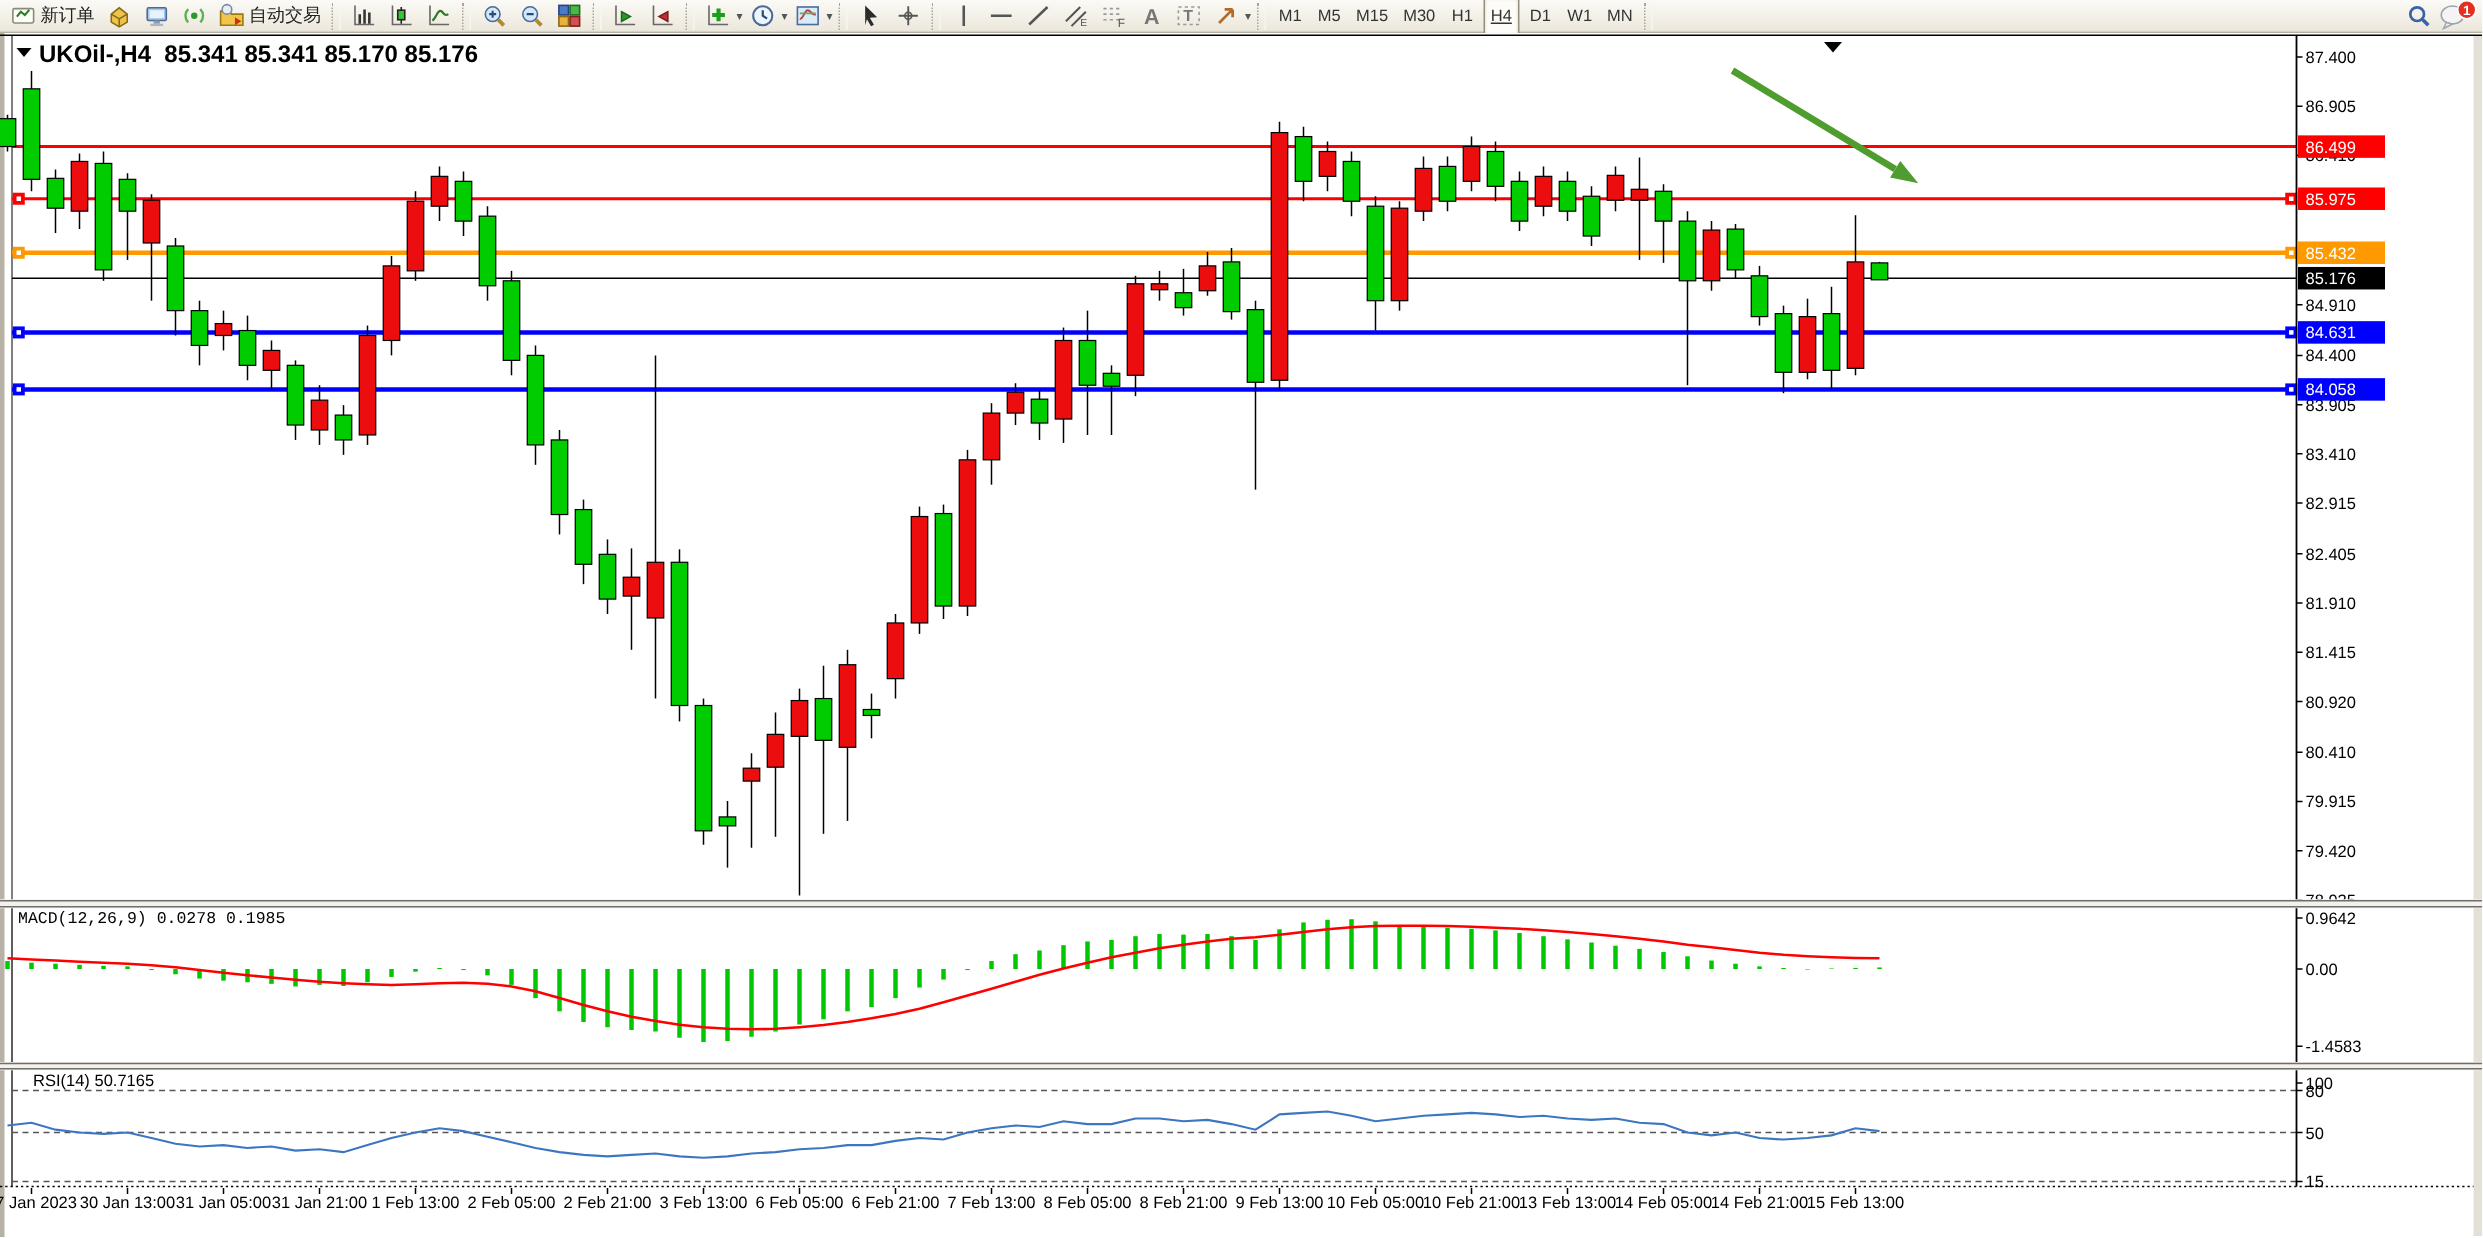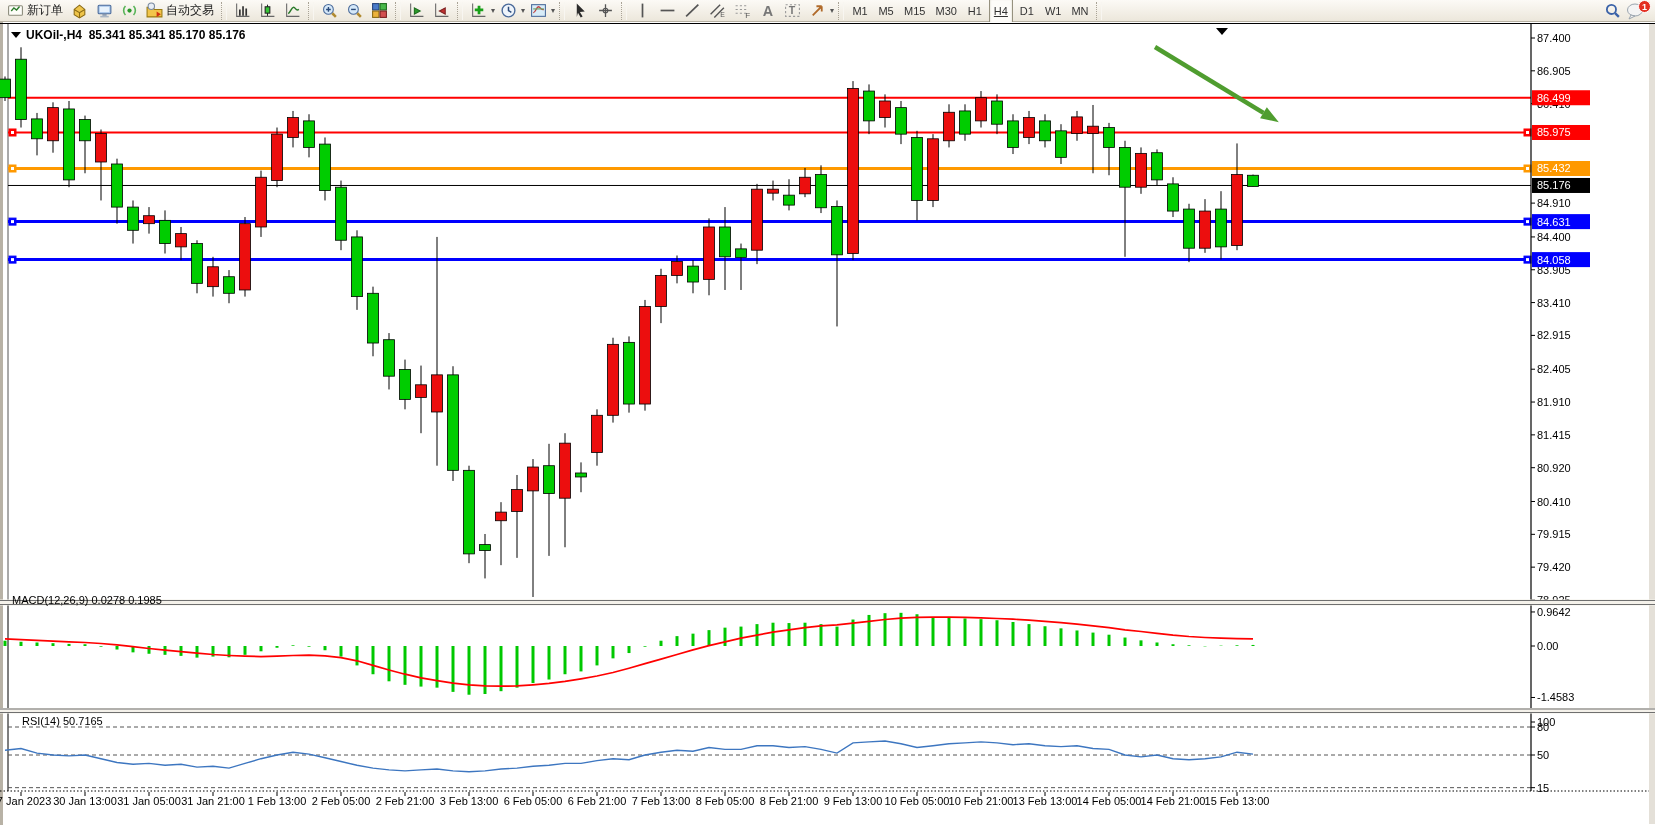--- a/index.html
+++ b/index.html
@@ -21,25 +21,25 @@
   .tb-btn.tf.active{border:1px solid #96917f;background:#fdfcf9;box-shadow:inset 0 0 2px #cfc9ba;text-decoration:underline;}
   .tb-dd{font-size:8px;color:#555;margin:0 1px 0 0;}
   .tb-right{display:flex;align-items:center;margin-left:auto;padding-right:6px;}
   .chat-wrap{position:relative;width:24px;height:20px;}
   .chat-badge{position:absolute;right:-2px;top:-1px;min-width:13px;height:13px;border-radius:8px;
               background:#e33022;color:#fff;font-size:9px;font-weight:bold;line-height:13px;
               text-align:center;padding:0 2px;box-sizing:border-box;border:1px solid #fff;}
   
   .chart-area{position:absolute;left:0;top:22px;width:1655px;height:803px;background:#fff;}
   .chart-area svg{position:absolute;left:0;top:0;}
-  .overlay-label{position:absolute;font-size:12px;color:#000;white-space:pre;z-index:5;}
+  .overlay-label{position:absolute;font-size:16px;color:#000;white-space:pre;z-index:5;}
   .title-label{left:26px;top:6px;font-weight:bold;}
   .title-arrow{position:absolute;left:11px;top:10px;width:0;height:0;z-index:5;
                border-left:5px solid transparent;border-right:5px solid transparent;border-top:6px solid #000;}
-  .macd-label{left:12px;top:572px;font-size:11px;}
+  .macd-label{left:12px;top:585px;font-size:11px;font-family:Liberation Mono, monospace;}
   .rsi-label{left:22px;top:693px;font-size:11px;}
 </style>
 </head>
 <body>
 
 <div class="app">
   <div class="toolbar">
     <div class="tb-groups" id="toolbar-groups">
         <span class="tb-group">
           <span class="tb-btn">

